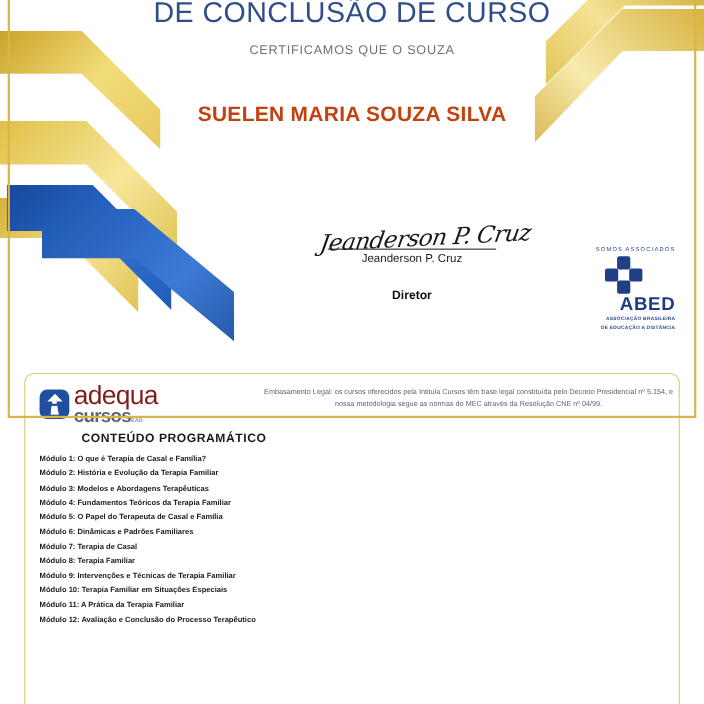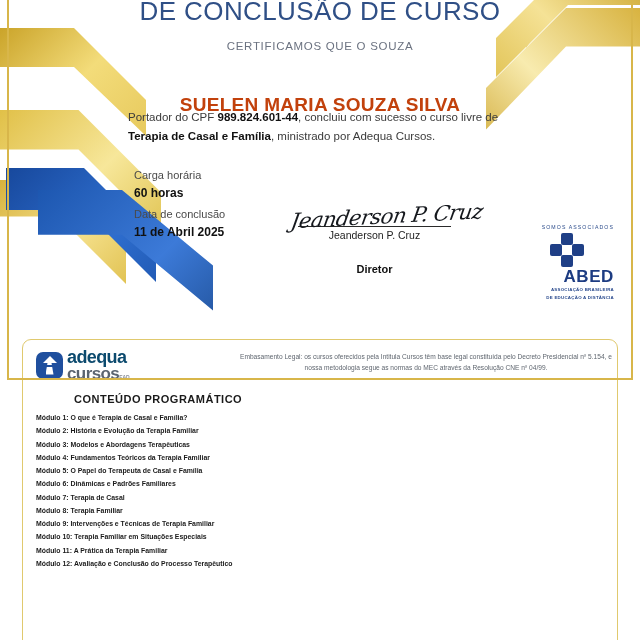--- a/index.html
+++ b/index.html
@@ -150,21 +150,21 @@
   .logo-badge .tower{
     position:absolute;left:50%;top:10px;transform:translateX(-50%);
     width:8px;height:13px;background:#ffffff;
     clip-path:polygon(28% 0,72% 0,100% 100%,0 100%);
   }
   .logo-badge .band{
     position:absolute;left:50%;top:13px;transform:translateX(-50%);
     width:10px;height:2px;background:#1f4f9e;
   }
   .logo-text{line-height:.92;}
-  .logo-l1{font-size:18px;font-weight:bold;color:#0c4a6e;letter-spacing:-.6px;}
+  .logo-l1{font-size:24px;font-weight:normal;color:#7f1d1d;letter-spacing:-.6px;}
   .logo-l2{font-size:17px;font-weight:bold;color:#5b6470;letter-spacing:-.6px;}
   .logo-l2 em{font-style:normal;font-size:5px;color:#8a8f98;letter-spacing:0;}
 
   .legal{
     position:absolute;left:232px;top:30px;width:388px;
     text-align:center;font-size:6.6px;line-height:1.7;color:#5f666f;
   }
 
   .syl-head{
     position:absolute;left:36px;top:72px;
@@ -193,30 +193,21 @@
     <div class="deco goldbandL"></div>
     <div class="deco blueband"></div>
     <div class="deco goldband"></div>
 
     <div class="cert-inner-border"></div>
 
     <div class="cert-title">DE CONCLUSÃO DE CURSO</div>
     <div class="cert-sub">CERTIFICAMOS QUE O SOUZA</div>
     <div class="cert-name">SUELEN MARIA SOUZA SILVA</div>
 
-    <div class="cert-body">
-      <span>Portador do CPF </span><b>989.824.601-44</b><span>, concluiu com sucesso o curso livre de </span><b>Terapia de Casal e Família</b><span>, ministrado por Adequa Cursos.</span>
-    </div>
-
-    <div class="details">
-      <div class="d-label">Carga horária</div>
-      <div class="d-value">60 horas</div>
-      <div class="d-label">Data de conclusão</div>
-      <div class="d-value">11 de Abril 2025</div>
-    </div>
+
 
     <div class="sig">
       <div class="sig-script">Jeanderson P. Cruz</div>
       <div class="sig-line"></div>
       <div class="sig-name">Jeanderson P. Cruz</div>
       <div class="sig-role">Diretor</div>
     </div>
 
     <div class="abed">
       <div class="abed-top">SOMOS ASSOCIADOS</div>

